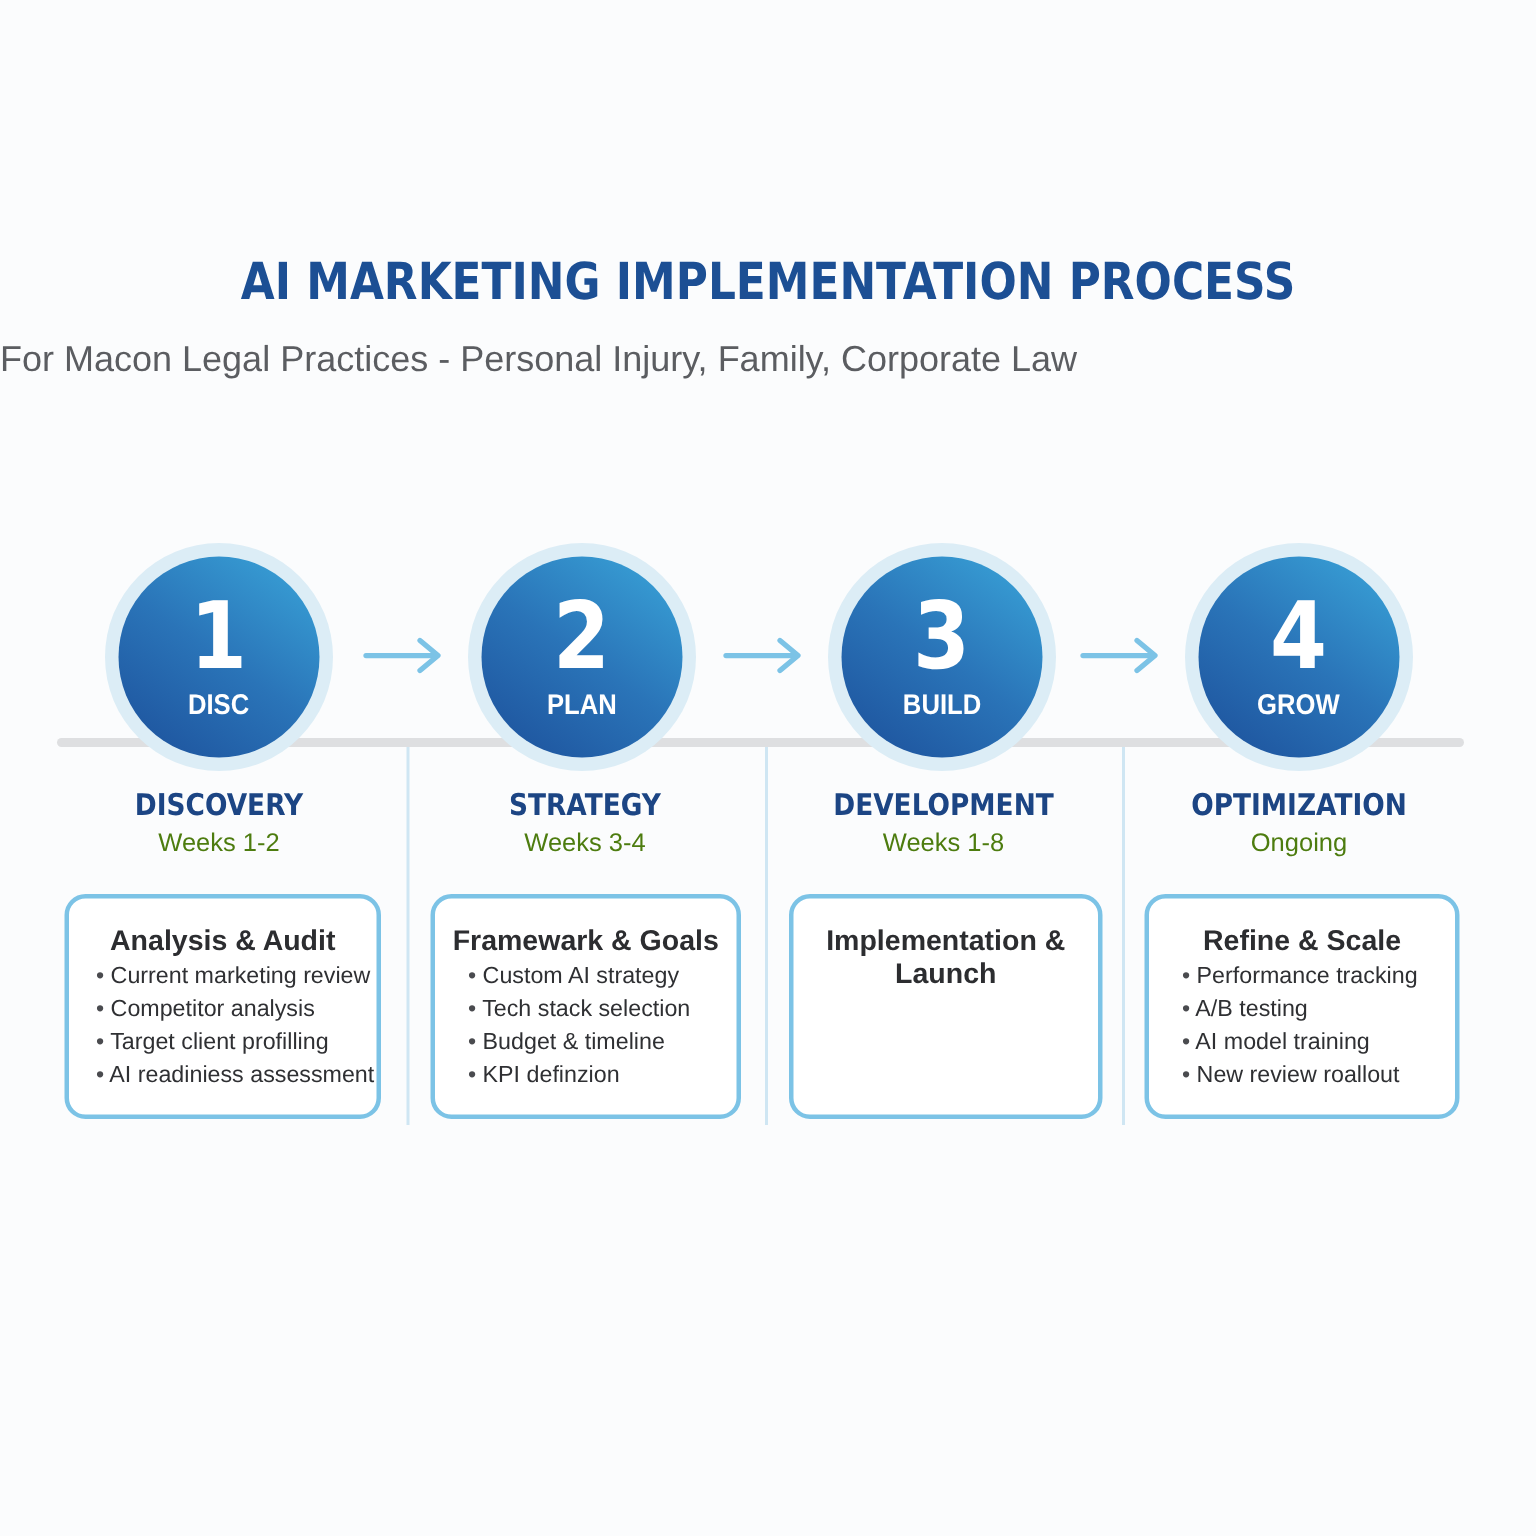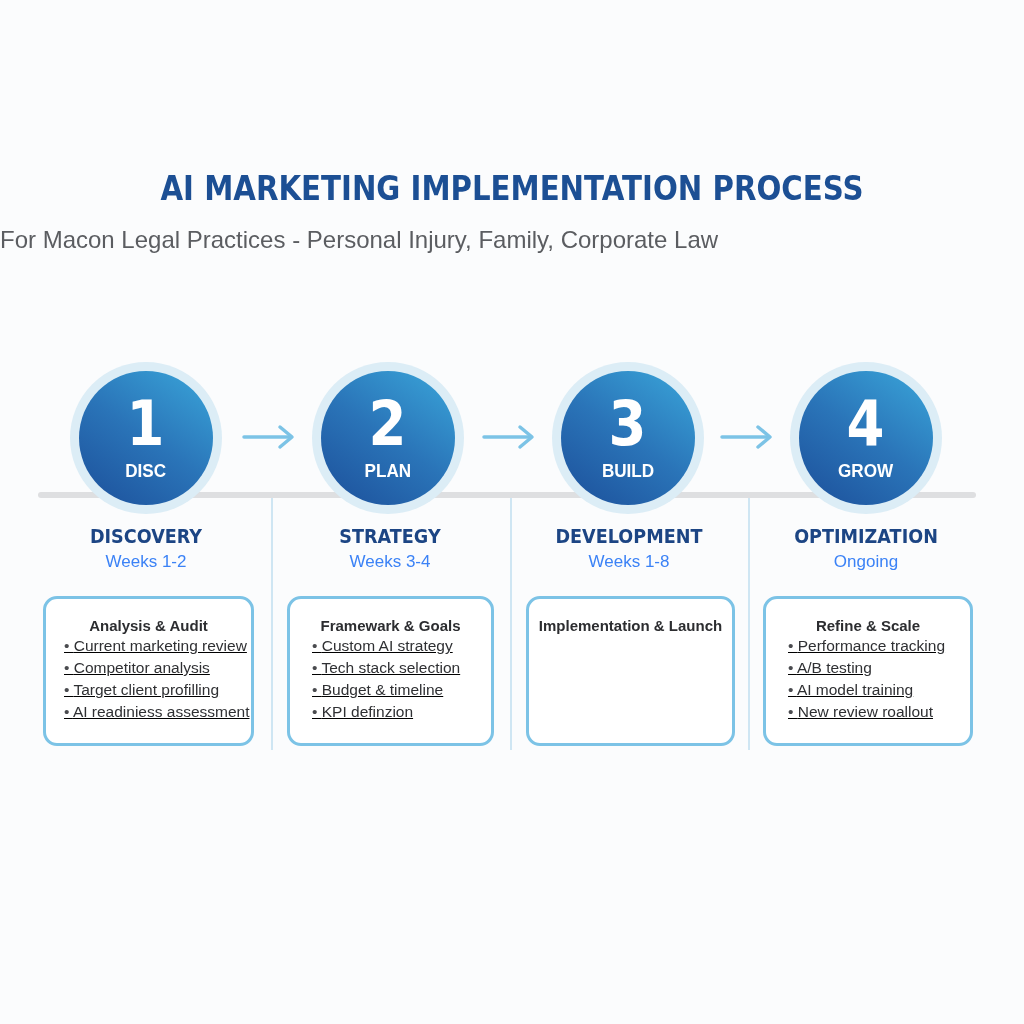--- a/index.html
+++ b/index.html
@@ -58,34 +58,34 @@
     position: absolute; top: 424px; width: 54px; height: 26px;
   }
   .phase-title {
     position: absolute; width: 220px; text-align: center; top: 524px;
     font-family: "DejaVu Sans", sans-serif;
     font-weight: bold; font-size: 20px; color: #1c4584;
     transform: scaleX(0.88);
   }
   .phase-time {
     position: absolute; width: 220px; text-align: center; top: 552px;
-    font-size: 17px; color: #3b82f6;
+    font-size: 17px; color: #4d7c0f;
   }
   .card {
     position: absolute; top: 596px; height: 150px;
     border: 3px solid #7cc3e6; border-radius: 14px;
     background: #fff;
     box-sizing: border-box;
     padding: 18px 0 0 0;
   }
   .card-title {
-    text-align: center; font-size: 15px; color: #2c2d30; font-weight: bold;
+    text-align: center; font-size: 19px; color: #2c2d30; font-weight: bold;
     margin-bottom: 1px;
   }
-  .card-list { list-style: none; margin: 0; padding: 0; text-decoration: underline; }
+  .card-list { list-style: none; margin: 0; padding: 0; }
   .card-list li {
     font-size: 15.5px; color: #2f3033; line-height: 22px; white-space: nowrap;
   }
   .card-list li::before { content: "• "; color: #4a4b4f; }
 </style>
 </head>
 <body>
 
 <div class="title">AI MARKETING IMPLEMENTATION PROCESS</div>
 <div class="subtitle">For Macon Legal Practices - Personal Injury, Family, Corporate Law</div>

